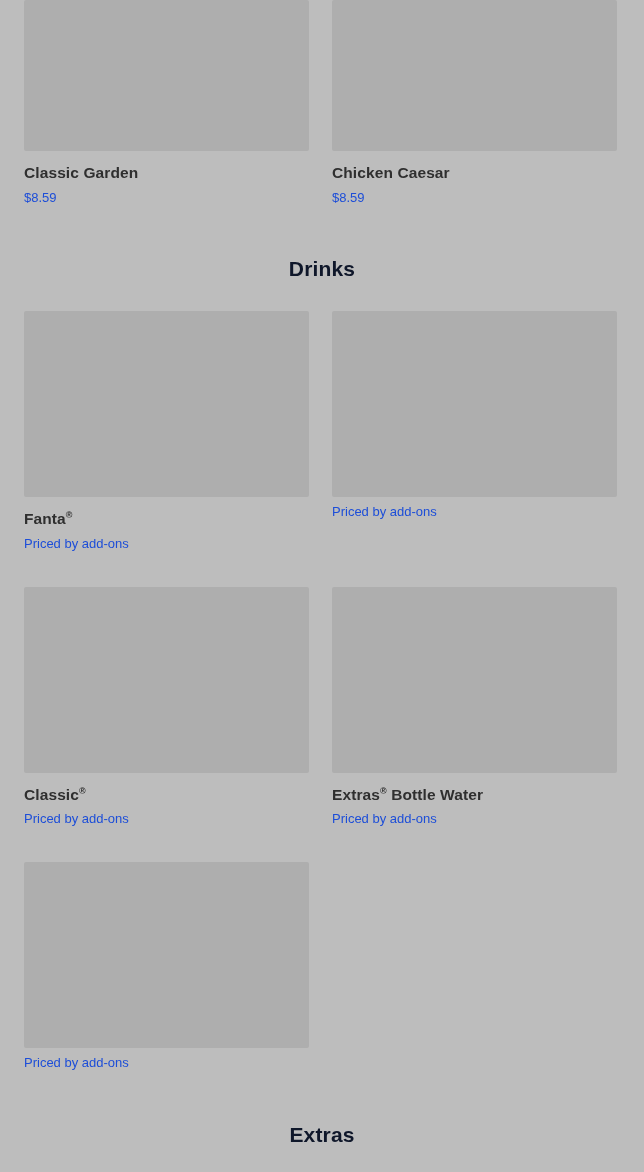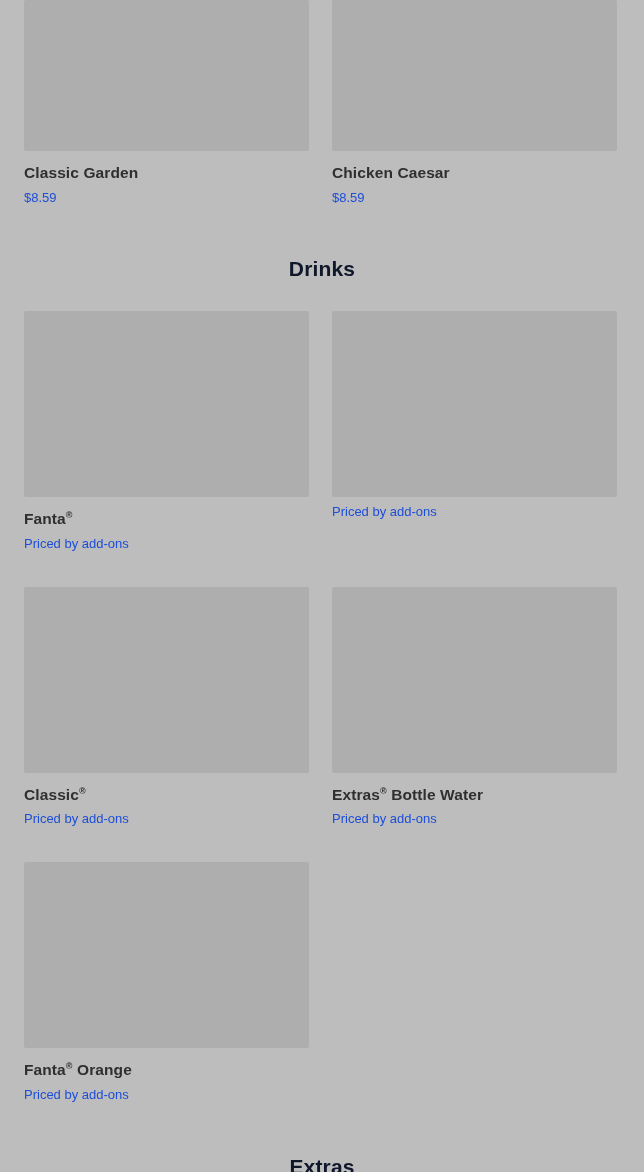--- a/index.html
+++ b/index.html
@@ -134,21 +134,20 @@
     </div>
 
   </div>
 
   <div class="row-gap"></div>
 
   <div class="menu-grid">
 
     <div class="menu-card">
       <div class="card-thumb h-full"></div>
-      <div class="card-title"><span>Fanta</span><span class="reg">®</span><span> Orange</span></div>
       <div class="card-sub">Priced by add-ons</div>
     </div>
 
     <div></div>
 
   </div>
 
   <div class="drinks-to-extras"></div>
 
   <div class="section-heading">Extras</div>

